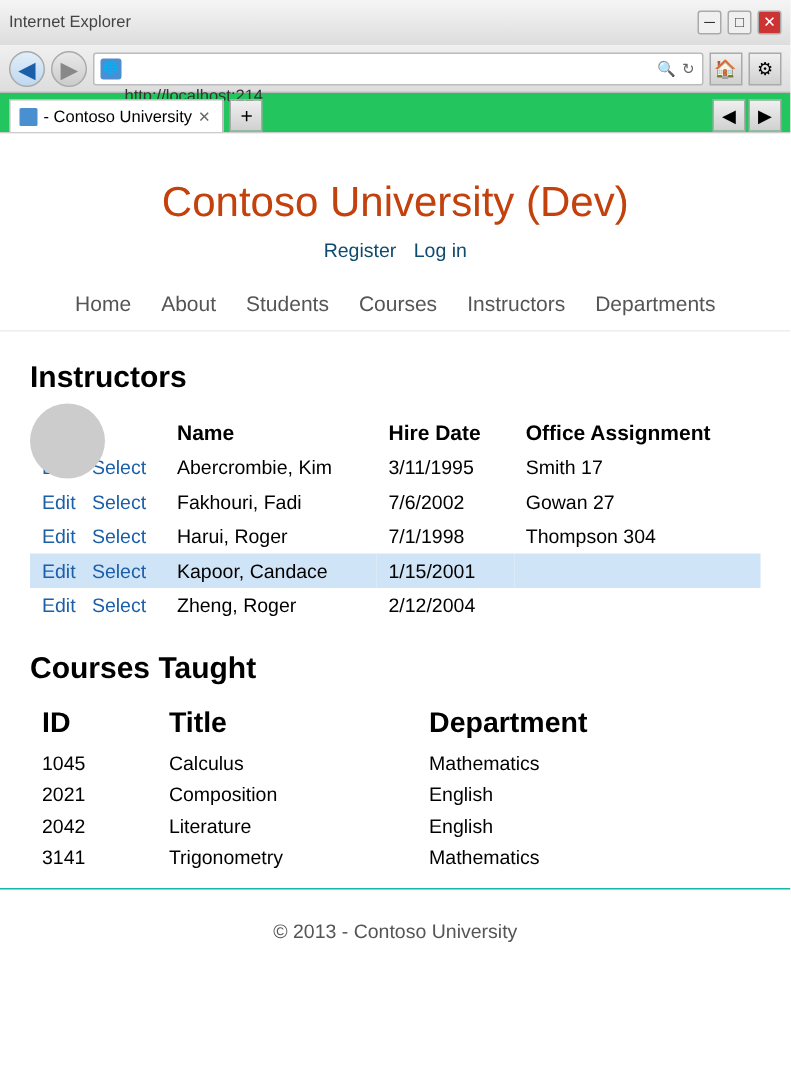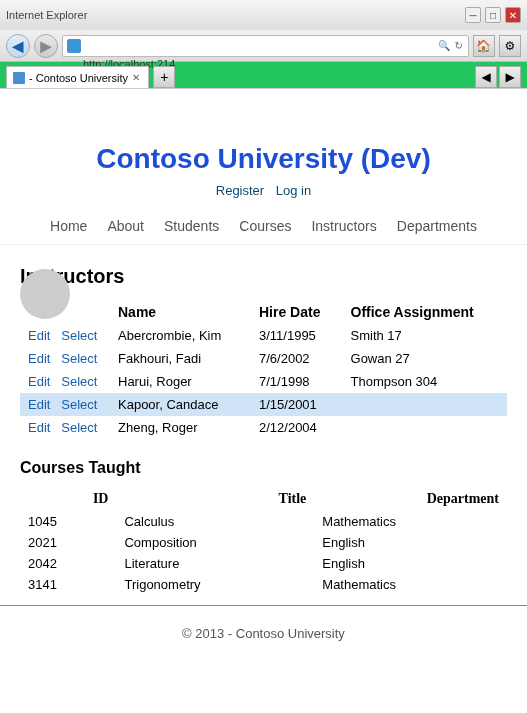--- a/index.html
+++ b/index.html
@@ -118,24 +118,23 @@
       min-height: 580px;
       padding: 0;
     }
 
     .site-header {
       text-align: center;
       padding: 30px 20px 10px;
     }
     .site-title {
       font-size: 28px;
-      color: #1d4ed8;
-      font-weight: bold;
+      color: #c2410c;
+      font-weight: normal;
       margin-bottom: 8px;
-      margin-top: 24px;
     }
     .auth-links {
       font-size: 13px;
       color: #555;
     }
     .auth-links a {
       color: #0c4a6e; text-decoration: none; margin: 0 4px;
     }
 
     .main-nav {
@@ -183,31 +182,30 @@
       font-size: 13px;
     }
     .row-selected {
       background-color: #d0e4f7;
     }
 
     .courses-section {
       margin-top: 20px;
     }
     .courses-section h3 {
-      font-size: 16px;
+      font-size: 20px;
       font-weight: bold;
       margin-bottom: 10px;
       margin-top: 19px;
     }
     .courses-table th {
-      text-align: right;
+      text-align: left;
       padding: 4px 8px;
       font-weight: bold;
-      font-size: 14px;
-      font-family: Liberation Serif, serif;
+      font-size: 19px;
     }
     .courses-table td {
       padding: 3px 8px;
       font-size: 13px;
     }
 
     .site-footer {
       text-align: center;
       padding: 20px;
       color: #555;

